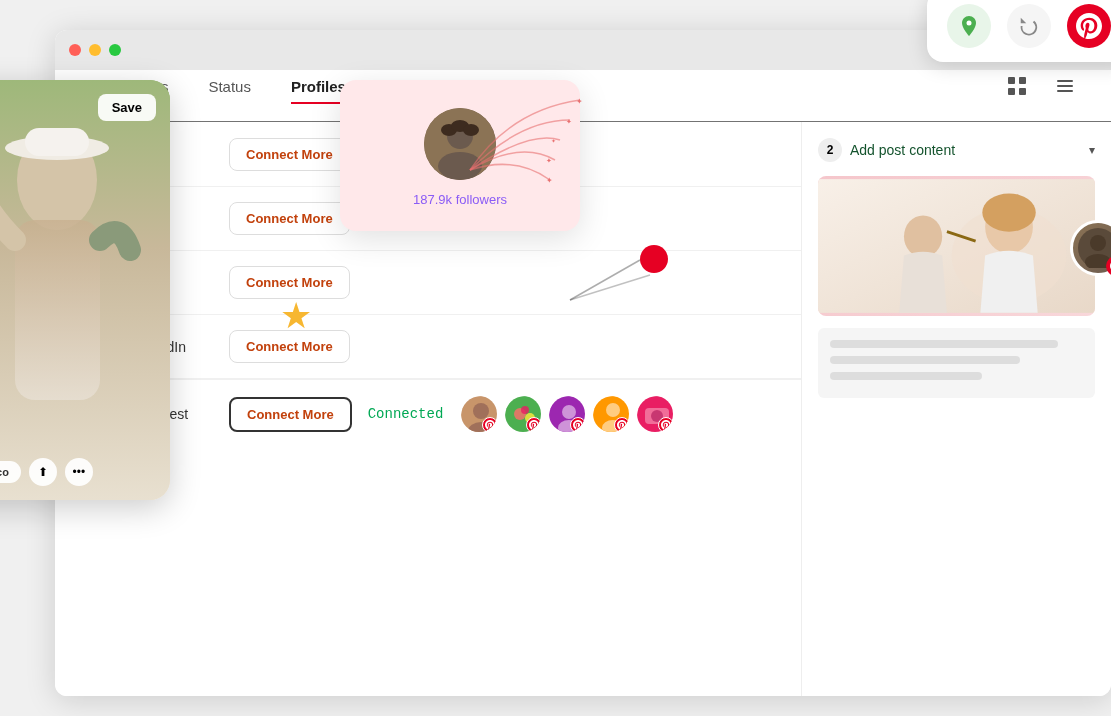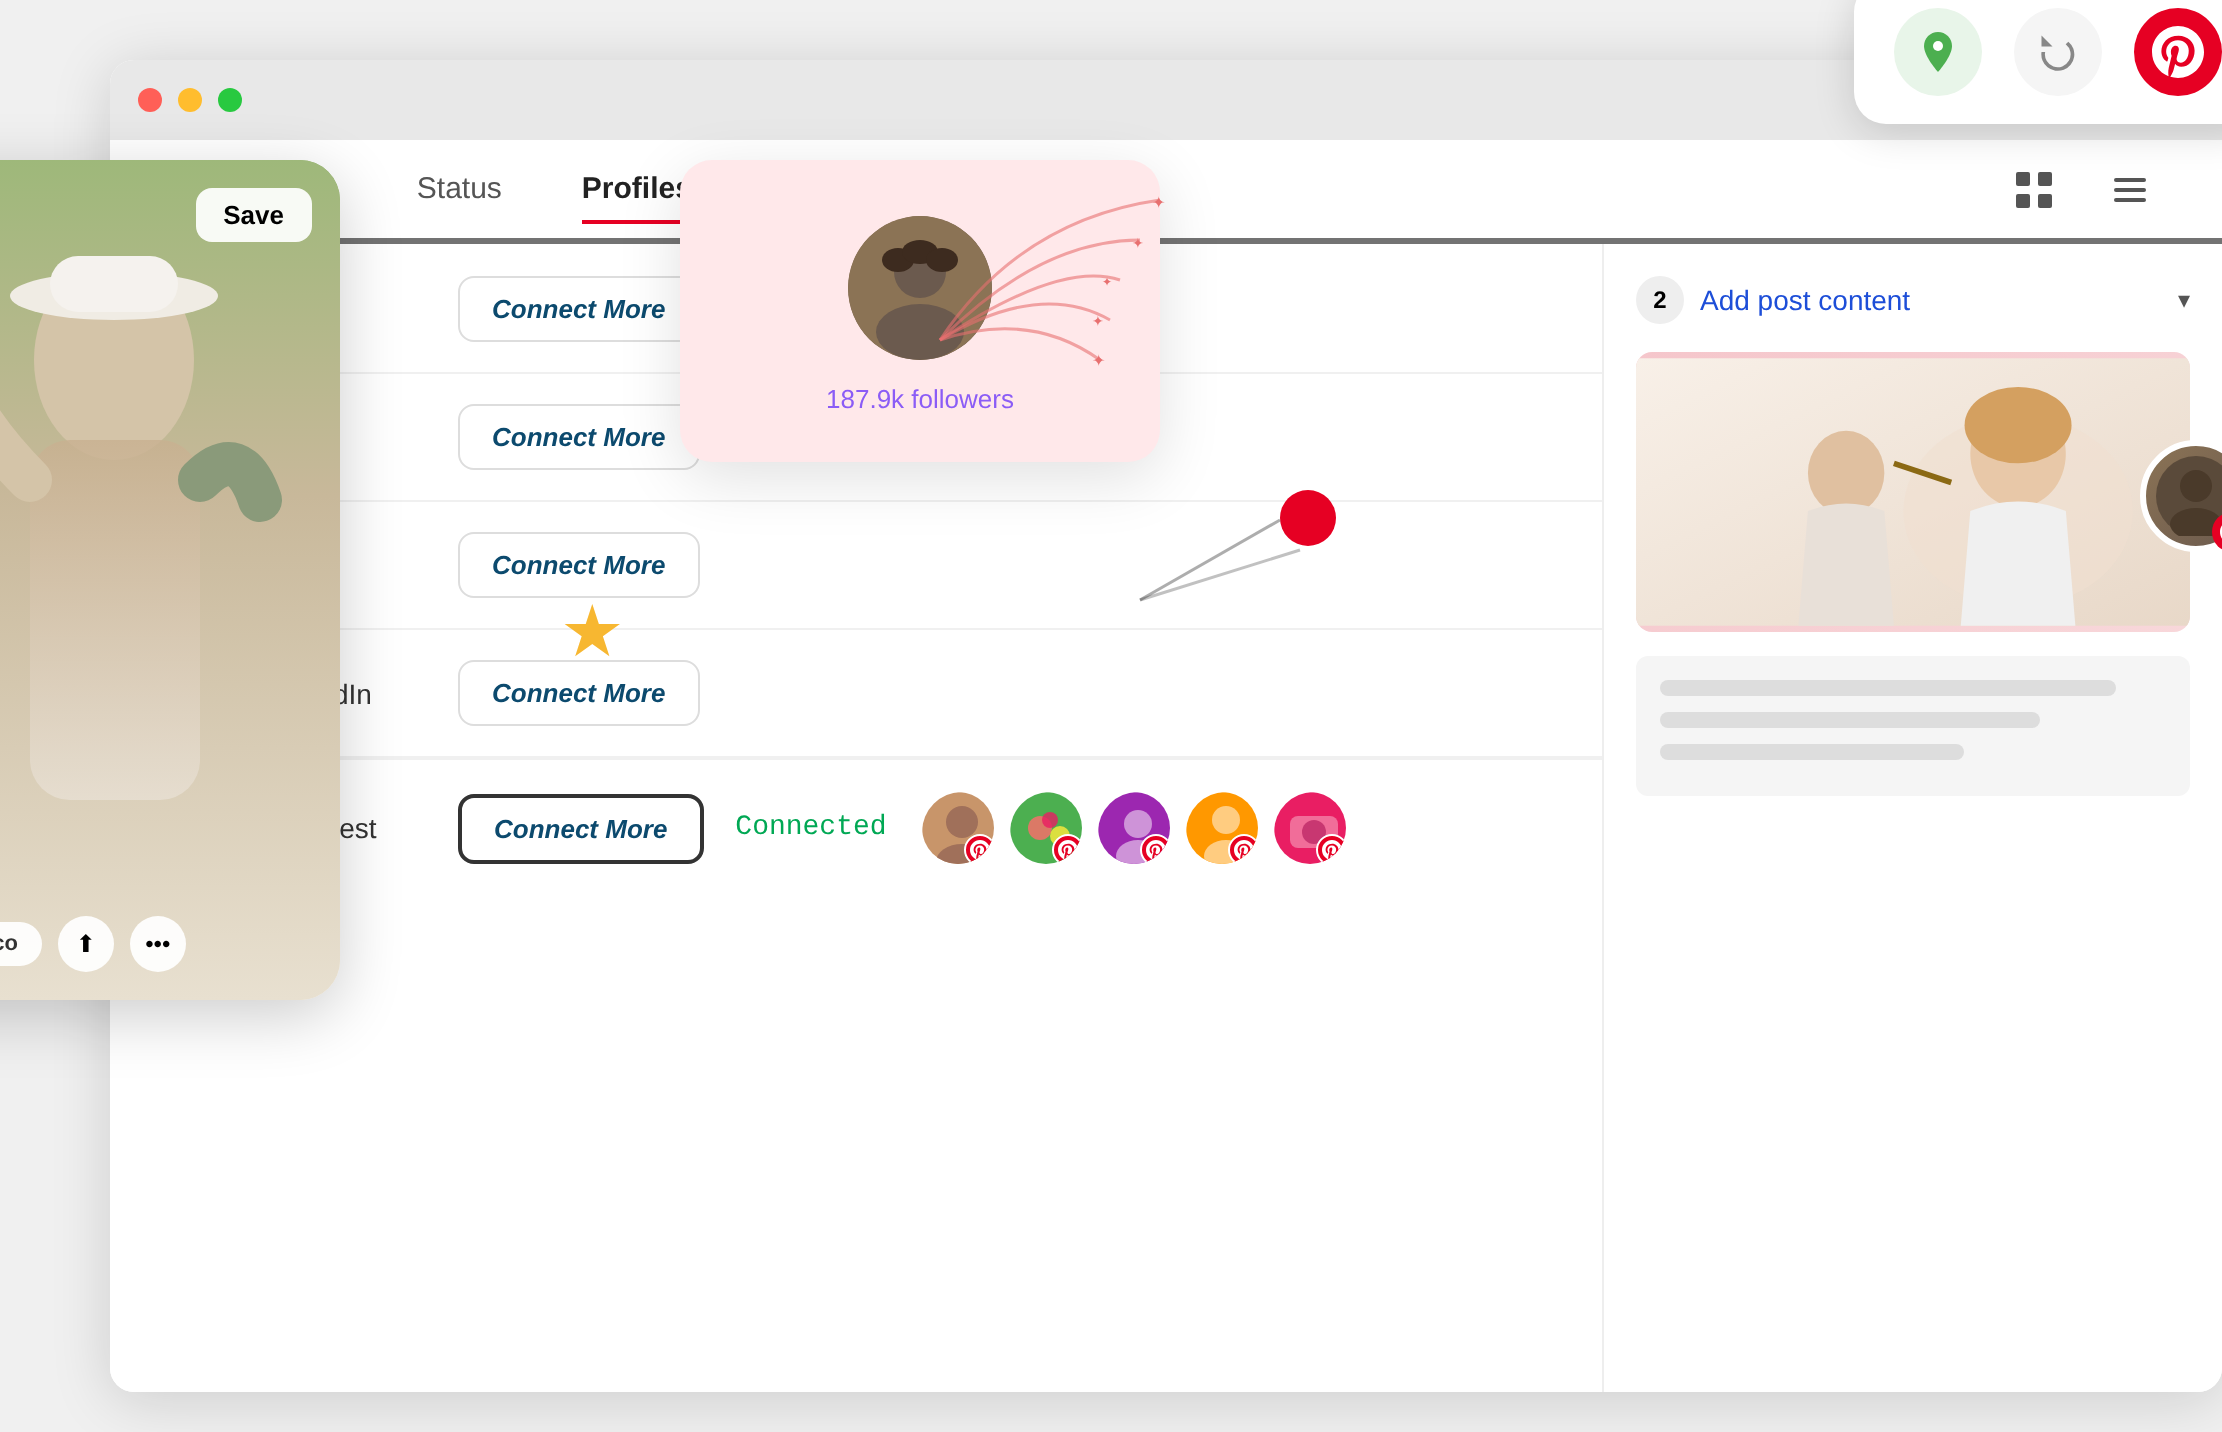--- a/index.html
+++ b/index.html
@@ -43,23 +43,23 @@
       display: flex;
       flex-direction: column;
       height: calc(100% - 40px);
       background: #fff;
       position: relative;
     }
 
     
     .nav-tabs {
       display: flex;
-      align-items: center;
+      align-items: flex-start;
       padding: 0 30px;
-      border-bottom: 3px solid #737373;
+      border-bottom: 1px solid #737373;
       height: 52px;
       gap: 40px;
     }
 
     .nav-tab {
       font-size: 15px;
       color: #555;
       cursor: pointer;
       padding: 8px 0;
       position: relative;
@@ -134,24 +134,23 @@
       min-width: 80px;
     }
 
     .connect-more-btn {
       background: #fff;
       border: 1.5px solid #ddd;
       border-radius: 8px;
       padding: 8px 16px;
       font-size: 13px;
       font-weight: 600;
-      color: #0c4a6e;
+      color: #c2410c;
       cursor: pointer;
       white-space: nowrap;
-      font-style: italic;
     }
 
     .connect-more-btn.dark {
       background: #fff;
       border: 2px solid #333;
       font-weight: 700;
     }
 
     .connected-label {
       color: #00a854;
@@ -203,21 +202,21 @@
       background: #eee;
       width: 24px; height: 24px;
       border-radius: 50%;
       display: flex; align-items: center; justify-content: center;
       font-size: 12px;
       font-weight: 600;
     }
 
     .add-post-label {
       font-size: 14px;
-      color: #1d4ed8;
+      color: #14532d;
       font-weight: 500;
       flex: 1;
     }
 
     .chevron-icon {
       color: #555;
       font-size: 12px;
     }
 
     .post-image {

